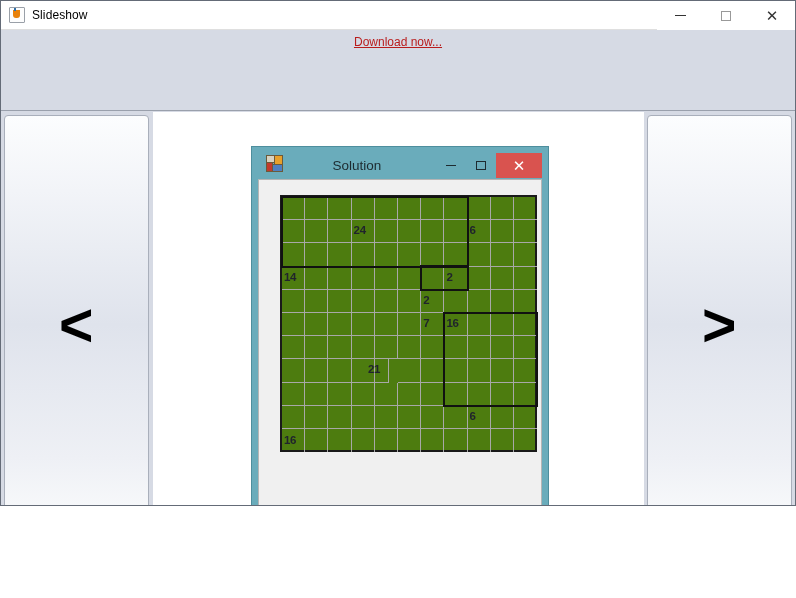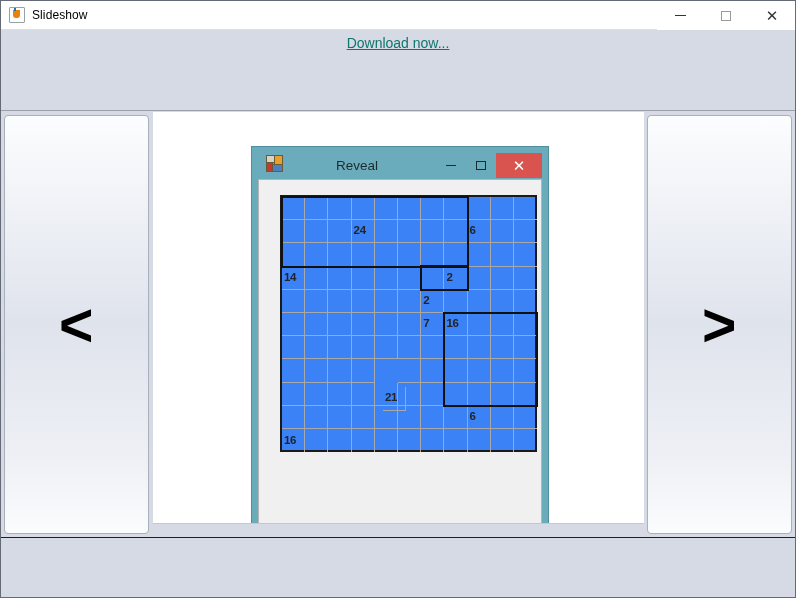--- a/index.html
+++ b/index.html
@@ -6,21 +6,21 @@
   * { box-sizing: border-box; }
   html, body {
     margin: 0; padding: 0;
     width: 796px; height: 598px;
     overflow: hidden;
     font-family: "Liberation Sans", sans-serif;
     background: #ffffff;
   }
   #app {
     position: relative;
-    width: 796px; height: 598px;
+    width: 796px; height: 506px;
     background: #d6dae4;
     border: 1px solid #646b77;
     overflow: hidden;
   }
 
   
   #titlebar {
     position: absolute; left: 0; top: 0;
     width: 794px; height: 29px;
     background: #ffffff;
@@ -67,21 +67,21 @@
     border-bottom: 1px solid #9aa0ac;
     text-align: center;
   }
   #page-title {
     margin: 0; padding-top: 10px;
     font-size: 27px; font-weight: bold; color: #0b0b0b;
     letter-spacing: -0.2px;
   }
   #download-link {
     display: inline-block; margin-top: 5px;
-    font-size: 14px; color: #0f766e;
+    font-size: 12px; color: #b91c1c;
     text-decoration: underline; cursor: pointer;
   }
 
   
   #stage {
     position: absolute; left: 0; top: 111px;
     width: 794px; height: 425px;
     background: #d6dae4;
   }
   #slide-area {
@@ -166,21 +166,21 @@
 
   
   #grid-wrap {
     position: absolute; left: 21px; top: 15px;
     width: 257px; height: 257px;
   }
   #grid {
     position: absolute; left: 0; top: 0;
     width: 257px; height: 257px;
     border: 2px solid #1a1a1a;
-    background: #3b82f6;
+    background: #4d7c0f;
   }
   .gcell {
     position: absolute;
     border-right: 1px solid #a8a8a8;
     border-bottom: 1px solid #a8a8a8;
     font-size: 11.5px;
     color: #20242c;
     line-height: 1;
   }
   .gcell .clue {
@@ -257,21 +257,21 @@
 
       <div id="shikaku-window">
 
         <div id="shikaku-titlebar">
           <span id="shikaku-appicon">
             <span class="sq s1"></span>
               <span class="sq s2"></span>
               <span class="sq s3"></span>
               <span class="sq s4"></span>
           </span>
-          <span id="shikaku-title">Reveal</span>
+          <span id="shikaku-title">Solution</span>
           <div id="shikaku-wincontrols">
             <div class="swbtn">
                 <span class="gmin2"></span>
               </div>
             <div class="swbtn">
                 <span class="gmax2"></span>
               </div>
             <div class="swclose">
                 <span>✕</span>
               </div>
@@ -369,21 +369,21 @@
                 <div class="gcell" style="left: 116px; top: 139.2px; width: 23.2px; height: 23.2px;"></div>
                 <div class="gcell" style="left: 139.2px; top: 139.2px; width: 23.2px; height: 23.2px;"></div>
                 <div class="gcell" style="left: 162.4px; top: 139.2px; width: 23.2px; height: 23.2px;"></div>
                 <div class="gcell" style="left: 185.6px; top: 139.2px; width: 23.2px; height: 23.2px;"></div>
                 <div class="gcell" style="left: 208.8px; top: 139.2px; width: 23.2px; height: 23.2px;"></div>
                 <div class="gcell" style="left: 232px; top: 139.2px; width: 23.2px; height: 23.2px; border-right: none;"></div>
                 <div class="gcell" style="left: 0px; top: 162.4px; width: 23.2px; height: 23.2px;"></div>
                 <div class="gcell" style="left: 23.2px; top: 162.4px; width: 23.2px; height: 23.2px;"></div>
                 <div class="gcell" style="left: 46.4px; top: 162.4px; width: 23.2px; height: 23.2px;"></div>
                 <div class="gcell" style="left: 69.6px; top: 162.4px; width: 23.2px; height: 23.2px;"></div>
-                <div class="gcell" style="left: 101px; top: 162.4px; width: 23.2px; height: 23.2px; margin-top: 28px;">
+                <div class="gcell" style="left: 84px; top: 162.4px; width: 23.2px; height: 23.2px;">
                   <span class="clue">21</span>
                 </div>
                 <div class="gcell" style="left: 116px; top: 162.4px; width: 23.2px; height: 23.2px;"></div>
                 <div class="gcell" style="left: 139.2px; top: 162.4px; width: 23.2px; height: 23.2px;"></div>
                 <div class="gcell" style="left: 162.4px; top: 162.4px; width: 23.2px; height: 23.2px;"></div>
                 <div class="gcell" style="left: 185.6px; top: 162.4px; width: 23.2px; height: 23.2px;"></div>
                 <div class="gcell" style="left: 208.8px; top: 162.4px; width: 23.2px; height: 23.2px;"></div>
                 <div class="gcell" style="left: 232px; top: 162.4px; width: 23.2px; height: 23.2px; border-right: none;"></div>
                 <div class="gcell" style="left: 0px; top: 185.6px; width: 23.2px; height: 23.2px;"></div>
                 <div class="gcell" style="left: 23.2px; top: 185.6px; width: 23.2px; height: 23.2px;"></div>

